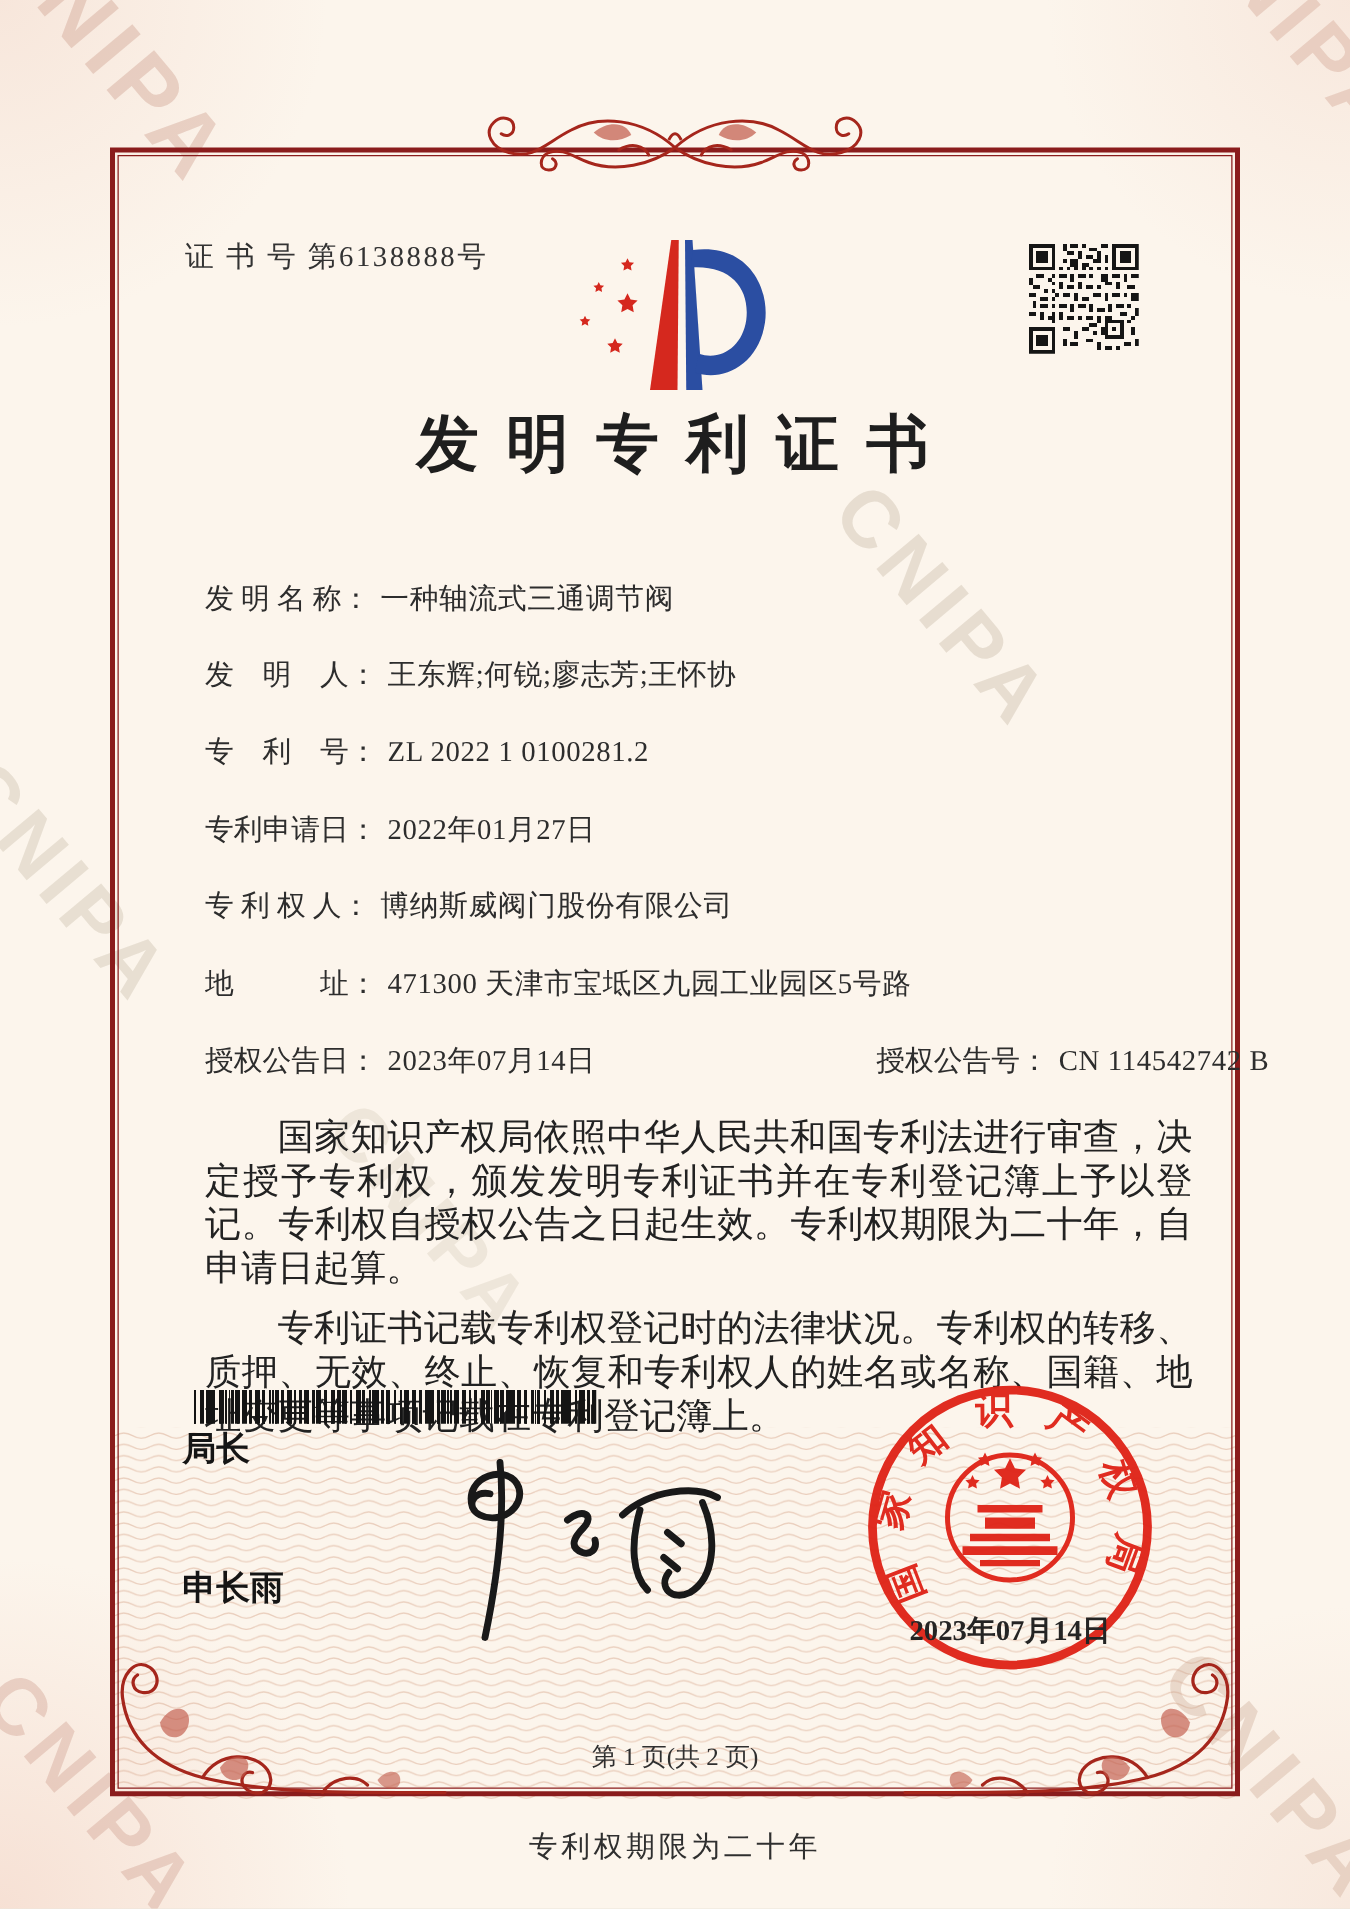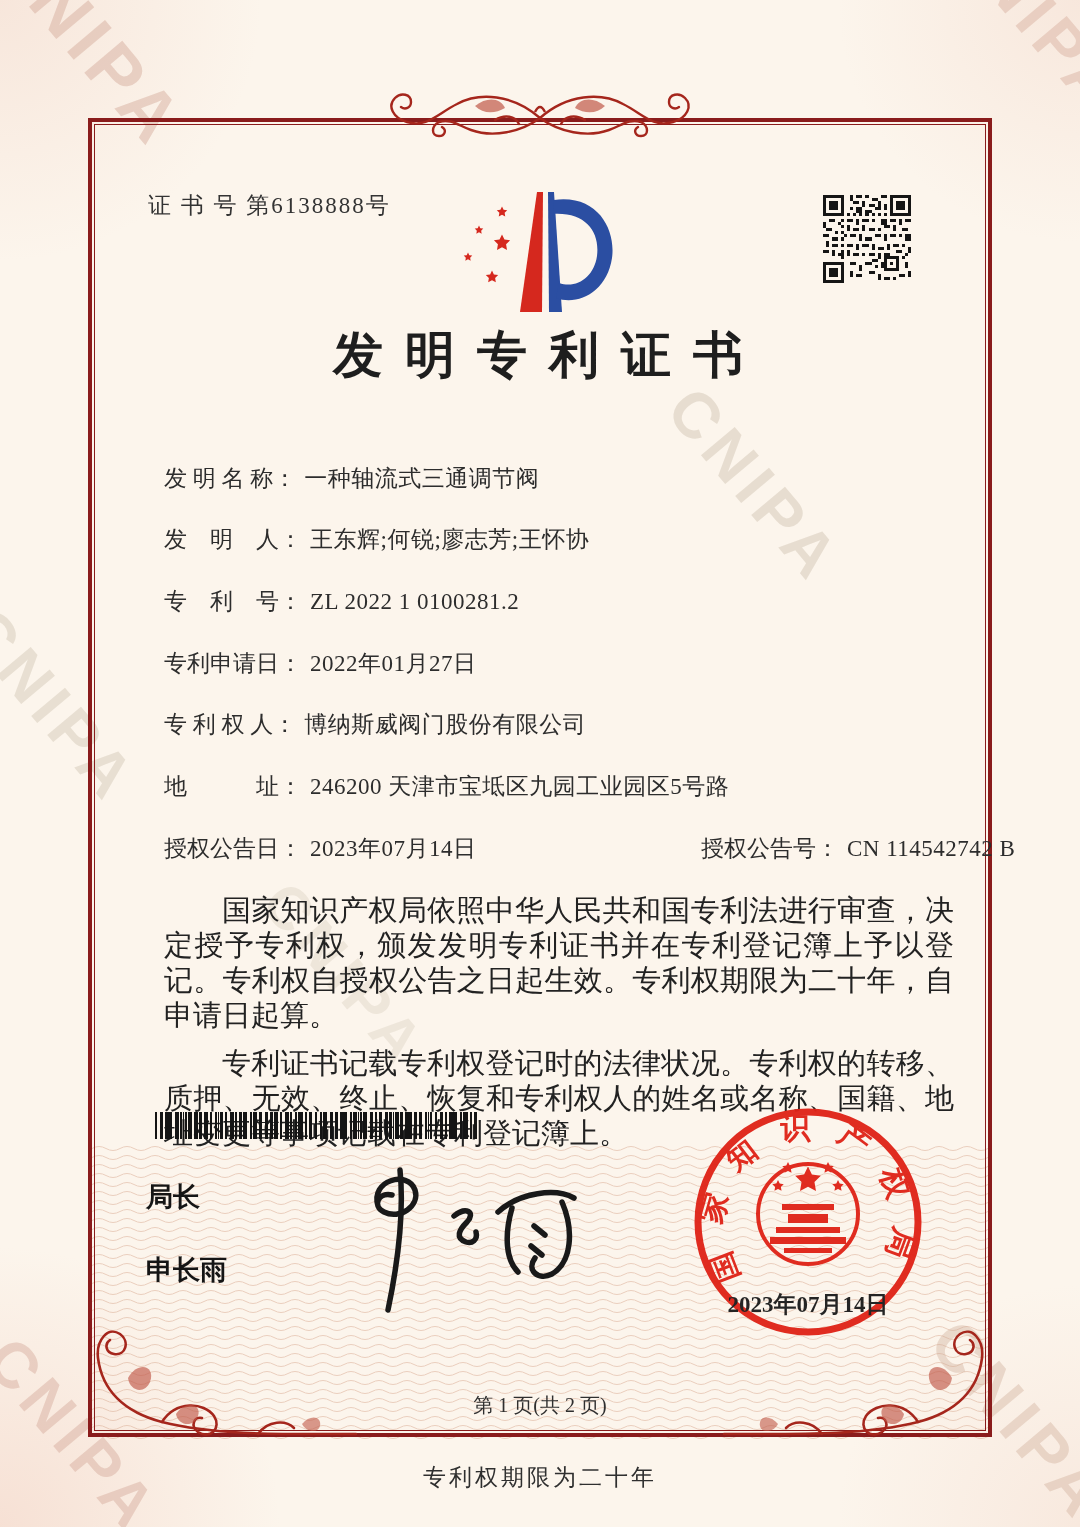--- a/index.html
+++ b/index.html
@@ -138,37 +138,37 @@
     <div class="row" style="top:586px">
       <span class="lbl">专　利　号：</span><span class="val">ZL 2022 1 0100281.2</span>
     </div>
     <div class="row" style="top:648px">
       <span class="lbl">专利申请日：</span><span class="val">2022年01月27日</span>
     </div>
     <div class="row" style="top:709px">
       <span class="lbl">专 利 权 人：</span><span class="val">博纳斯威阀门股份有限公司</span>
     </div>
     <div class="row" style="top:771px">
-      <span class="lbl">地　　　址：</span><span class="val">246200 天津市宝坻区九园工业园区5号路</span>
+      <span class="lbl">地　　　址：</span><span class="val">471300 天津市宝坻区九园工业园区5号路</span>
     </div>
     <div class="row" style="top:833px">
       <span class="lbl">授权公告日：</span><span class="val">2023年07月14日</span>
       <span class="grant2">
         <span class="lbl">授权公告号：</span><span class="val">CN 114542742 B</span>
       </span>
     </div>
 
     <div class="paras">
       <p>国家知识产权局依照中华人民共和国专利法进行审查，决定授予专利权，颁发发明专利证书并在专利登记簿上予以登记。专利权自授权公告之日起生效。专利权期限为二十年，自申请日起算。</p>
       <p>专利证书记载专利权登记时的法律状况。专利权的转移、质押、无效、终止、恢复和专利权人的姓名或名称、国籍、地址变更等事项记载在专利登记簿上。</p>
     </div>
 
     <div class="barcode"></div>
 
-    <div class="director" style="top:1179px">局长</div>
+    <div class="director" style="top:1141px">局长</div>
     <div class="director" style="top:1252px">申长雨</div>
 
     <svg class="sig" width="280" height="155" viewBox="0 0 280 155">
       <g fill="none" stroke="#191919" stroke-width="5.5" stroke-linecap="round">
         <path d="M66,44 C58,18 96,8 103,28 C108,44 88,58 72,50 C60,44 66,30 80,33"></path>
         <path d="M88,8 C92,48 86,100 76,148"></path>
         <path d="M142,54 C154,44 164,50 155,60 C147,68 143,76 154,80 C160,82 166,78 164,70"></path>
         <path d="M186,50 C208,30 244,26 262,36"></path>
         <path d="M200,46 C192,74 194,98 206,110"></path>
         <path d="M250,40 C262,68 260,100 240,112 C226,119 214,108 223,96"></path>

